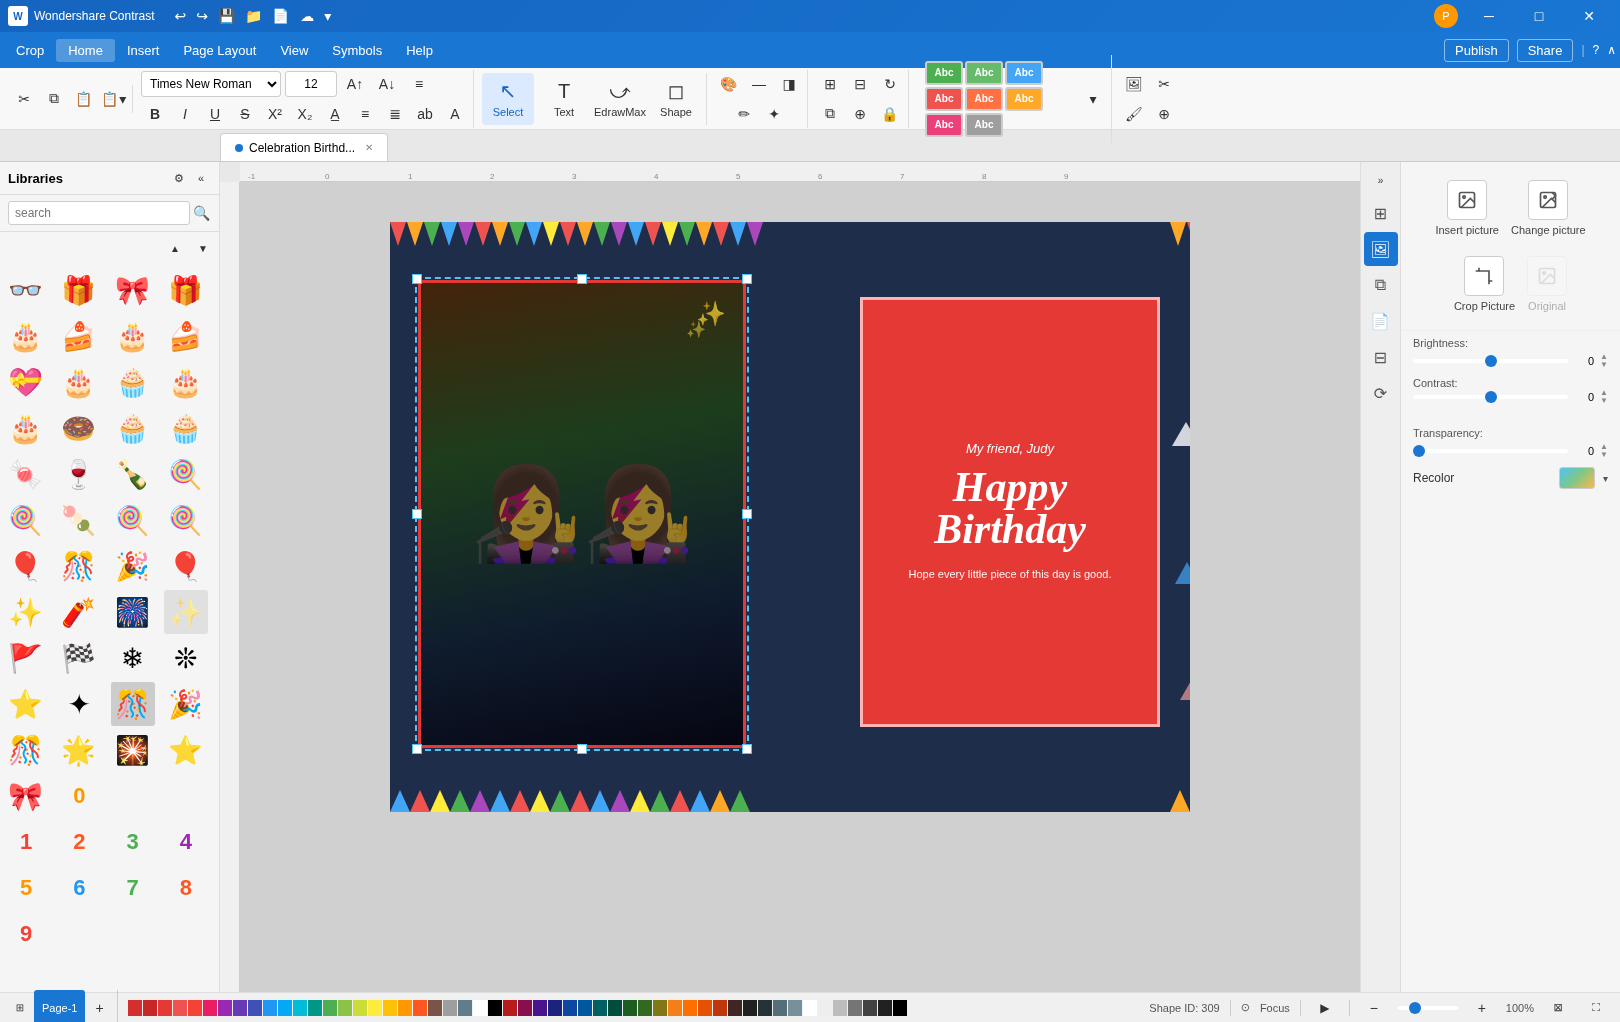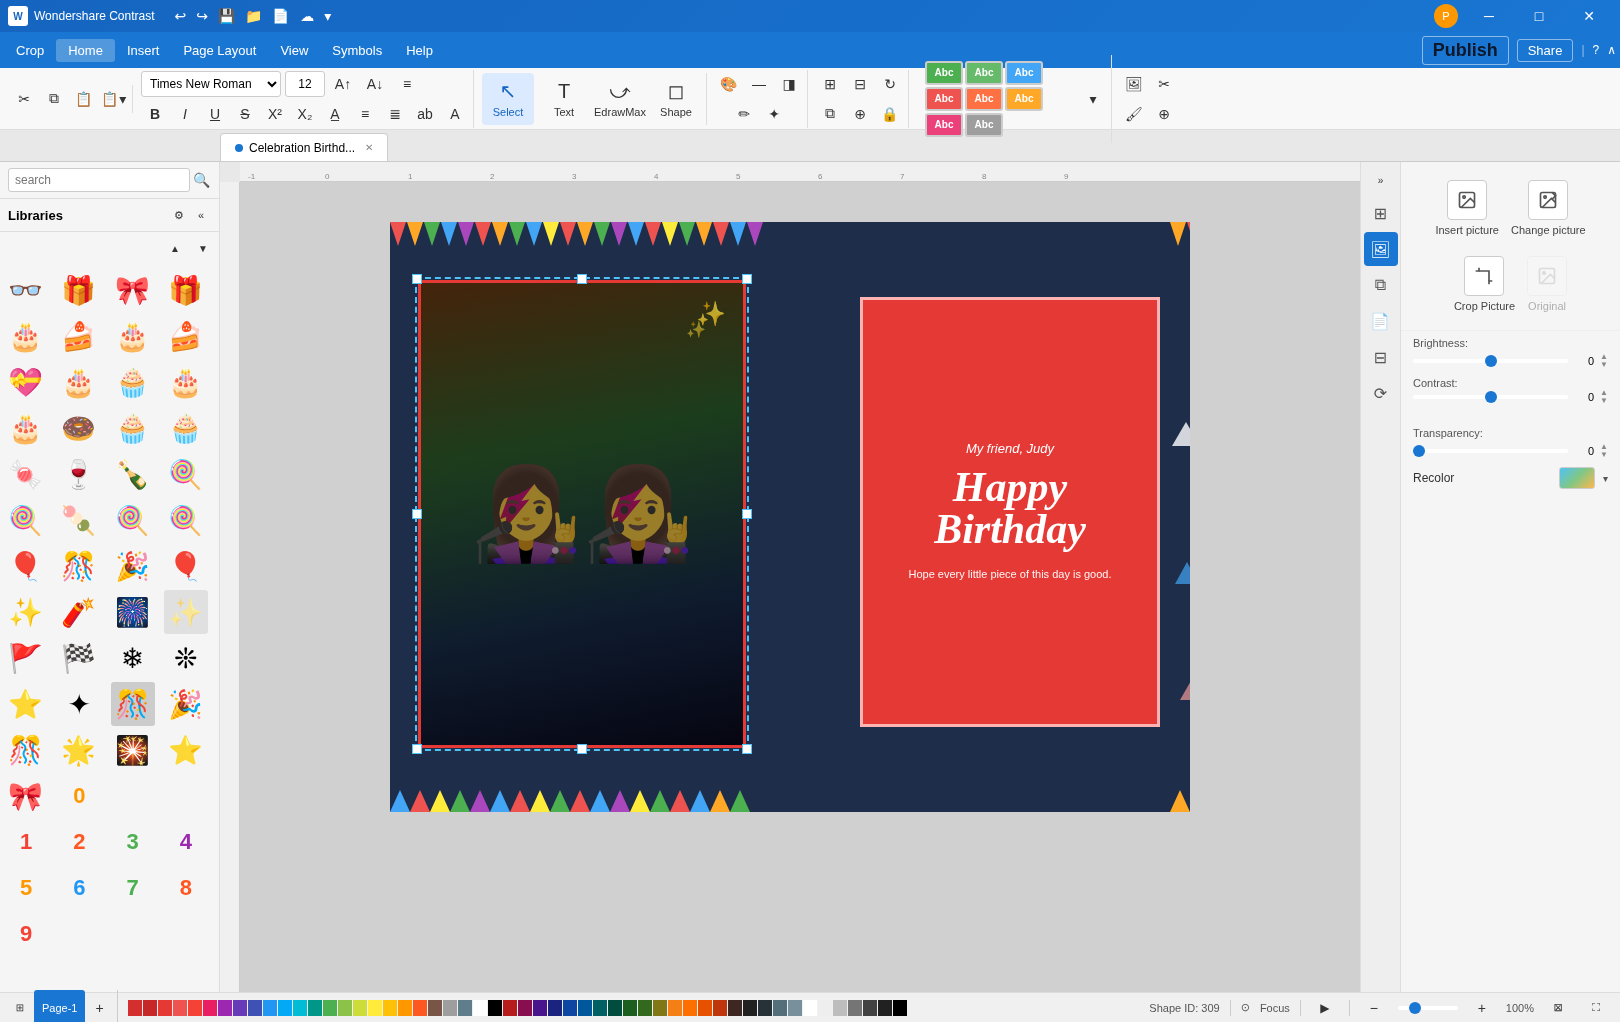--- a/index.html
+++ b/index.html
@@ -34,26 +34,25 @@
       padding: 4px 12px;
       cursor: pointer;
       border-radius: 3px;
       font-size: 13px;
     }
     #menubar .menu-item.active { background: rgba(255,255,255,0.25); }
     #menubar .menu-right { margin-left: auto; display: flex; align-items: center; gap: 8px; }
     #menubar .publish-btn {
       background: none;
       border: 1px solid rgba(255,255,255,0.5);
-      color: #0f172a;
+      color: #ffffff;
       padding: 3px 10px;
       border-radius: 3px;
       cursor: pointer;
-      font-size: 18px;
-      font-weight: bold;
+      font-size: 13px;
     }
     #menubar .share-btn {
       background: none;
       border: 1px solid rgba(255,255,255,0.5);
       color: white;
       padding: 3px 10px;
       border-radius: 3px;
       cursor: pointer;
       font-size: 13px;
     }
@@ -92,21 +91,21 @@
     .font-select {
       height: 26px;
       border: 1px solid #ccc;
       border-radius: 3px;
       padding: 0 4px;
       font-size: 12px;
       width: 140px;
       background: white;
     }
     .font-size-input {
-      width: 40px;
+      width: 52px;
       height: 26px;
       border: 1px solid #ccc;
       border-radius: 3px;
       padding: 0 4px;
       font-size: 12px;
       text-align: center;
       background: white;
     }
 
     
@@ -600,30 +599,30 @@
   <div class="tab">
     <div class="tab-dot"></div>
     <span>Celebration Birthd...</span>
     <span class="tab-close">✕</span>
   </div>
 </div>
 
 <div id="main-layout" style="display:flex; height:calc(1022px - 32px - 36px - 62px - 32px - 30px);">
 
   <div id="left-sidebar">
-    <div id="search-bar">
-      <input type="text" style="flex: 1 1 0%; border: 1px solid rgb(204, 204, 204); border-radius: 3px; padding: 3px 6px; font-size: 12px; height: 24px;" placeholder="search">
-      <span class="search-icon">🔍</span>
-    </div>
     <div id="sidebar-header">
       <span>Libraries</span>
       <div style="display:flex; gap:2px;">
         <button class="tb-btn" style="width:20px;height:20px;font-size:11px;">⚙</button>
         <button class="tb-btn" style="width:20px;height:20px;font-size:11px;">«</button>
       </div>
+    </div>
+    <div id="search-bar">
+      <input type="text" style="flex: 1 1 0%; border: 1px solid rgb(204, 204, 204); border-radius: 3px; padding: 3px 6px; font-size: 12px; height: 24px;" placeholder="search">
+      <span class="search-icon">🔍</span>
     </div>
     <div style="display:flex; justify-content:flex-end; padding:2px;">
       <button class="tb-btn" style="font-size:10px;">▲</button>
       <button class="tb-btn" style="font-size:10px;">▼</button>
     </div>
 
     <div id="shape-grid">
 
       <div class="shape-item">👓</div>
       <div class="shape-item">🎁</div>

